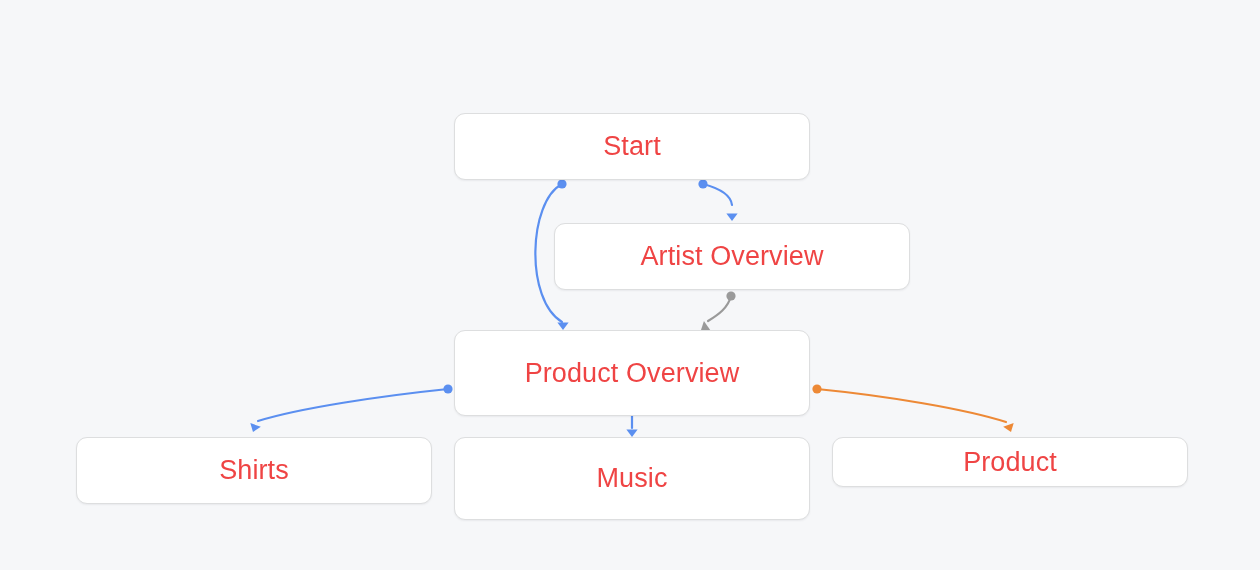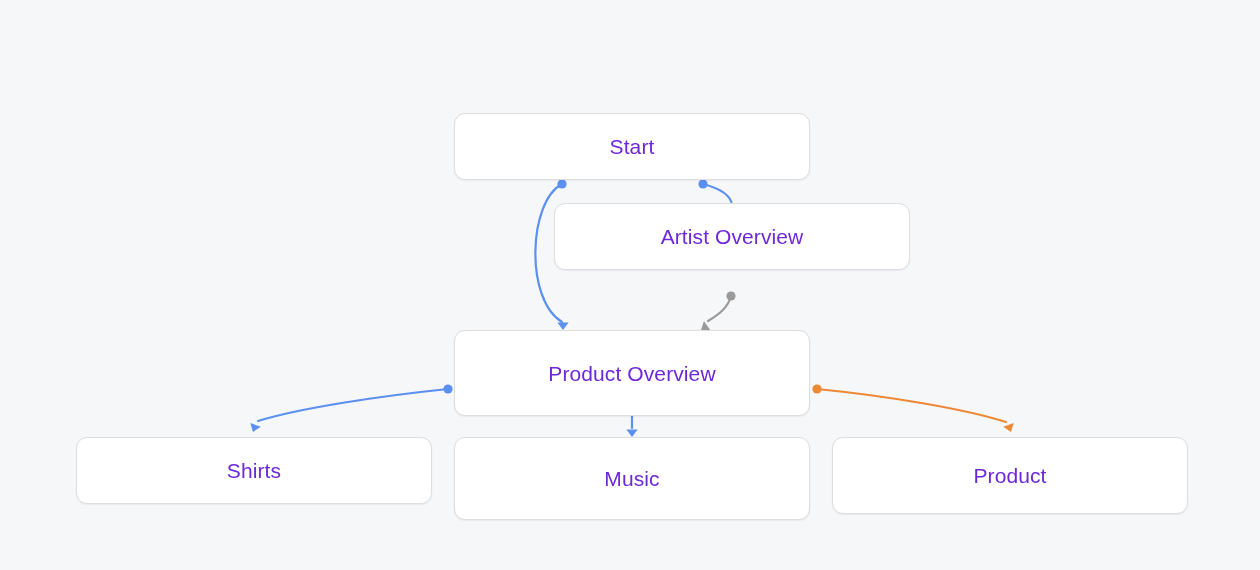--- a/index.html
+++ b/index.html
@@ -32,23 +32,23 @@
     box-sizing: border-box;
     background: #ffffff;
     border: 1px solid #dddedf;
     border-radius: 11px;
     box-shadow: 0 1px 2px rgba(20, 25, 40, 0.06);
     display: flex;
     align-items: center;
     justify-content: center;
   }
   .node-label {
-    font-size: 21px;
+    font-size: 27px;
     font-weight: 400;
-    color: #6d28d9;
+    color: #ef4444;
     letter-spacing: 0.1px;
     line-height: 1;
     white-space: nowrap;
   }
 </style>
 </head>
 <body>
 
 <div id="canvas">
 
@@ -82,33 +82,33 @@
         <path d="M 817 389 C 888 396, 965 409, 1006 422" fill="none" stroke="#ed8936" stroke-width="2.2" stroke-linecap="round"></path>
         <circle cx="817" cy="389" r="4.6" fill="#ed8936"></circle>
         <path d="M 0 0 L -7.5 -5.6 L -7.5 5.6 Z" fill="#ed8936" transform="translate(1011,432) rotate(70)"></path>
       </g>
     </svg>
 
   <div class="node" style="left: 454px; top: 113px; width: 356px; height: 67px;">
     <span class="node-label">Start</span>
   </div>
 
-  <div class="node" style="left: 554px; top: 203px; width: 356px; height: 67px;">
+  <div class="node" style="left: 554px; top: 223px; width: 356px; height: 67px;">
     <span class="node-label">Artist Overview</span>
   </div>
 
   <div class="node" style="left: 454px; top: 330px; width: 356px; height: 86px;">
     <span class="node-label">Product Overview</span>
   </div>
 
   <div class="node" style="left: 76px; top: 437px; width: 356px; height: 67px;">
     <span class="node-label">Shirts</span>
   </div>
 
   <div class="node" style="left: 454px; top: 437px; width: 356px; height: 83px;">
     <span class="node-label">Music</span>
   </div>
 
-  <div class="node" style="left: 832px; top: 437px; width: 356px; height: 77px;">
+  <div class="node" style="left: 832px; top: 437px; width: 356px; height: 50px;">
     <span class="node-label">Product</span>
   </div>
 
 </div>
 
 </body></html>

